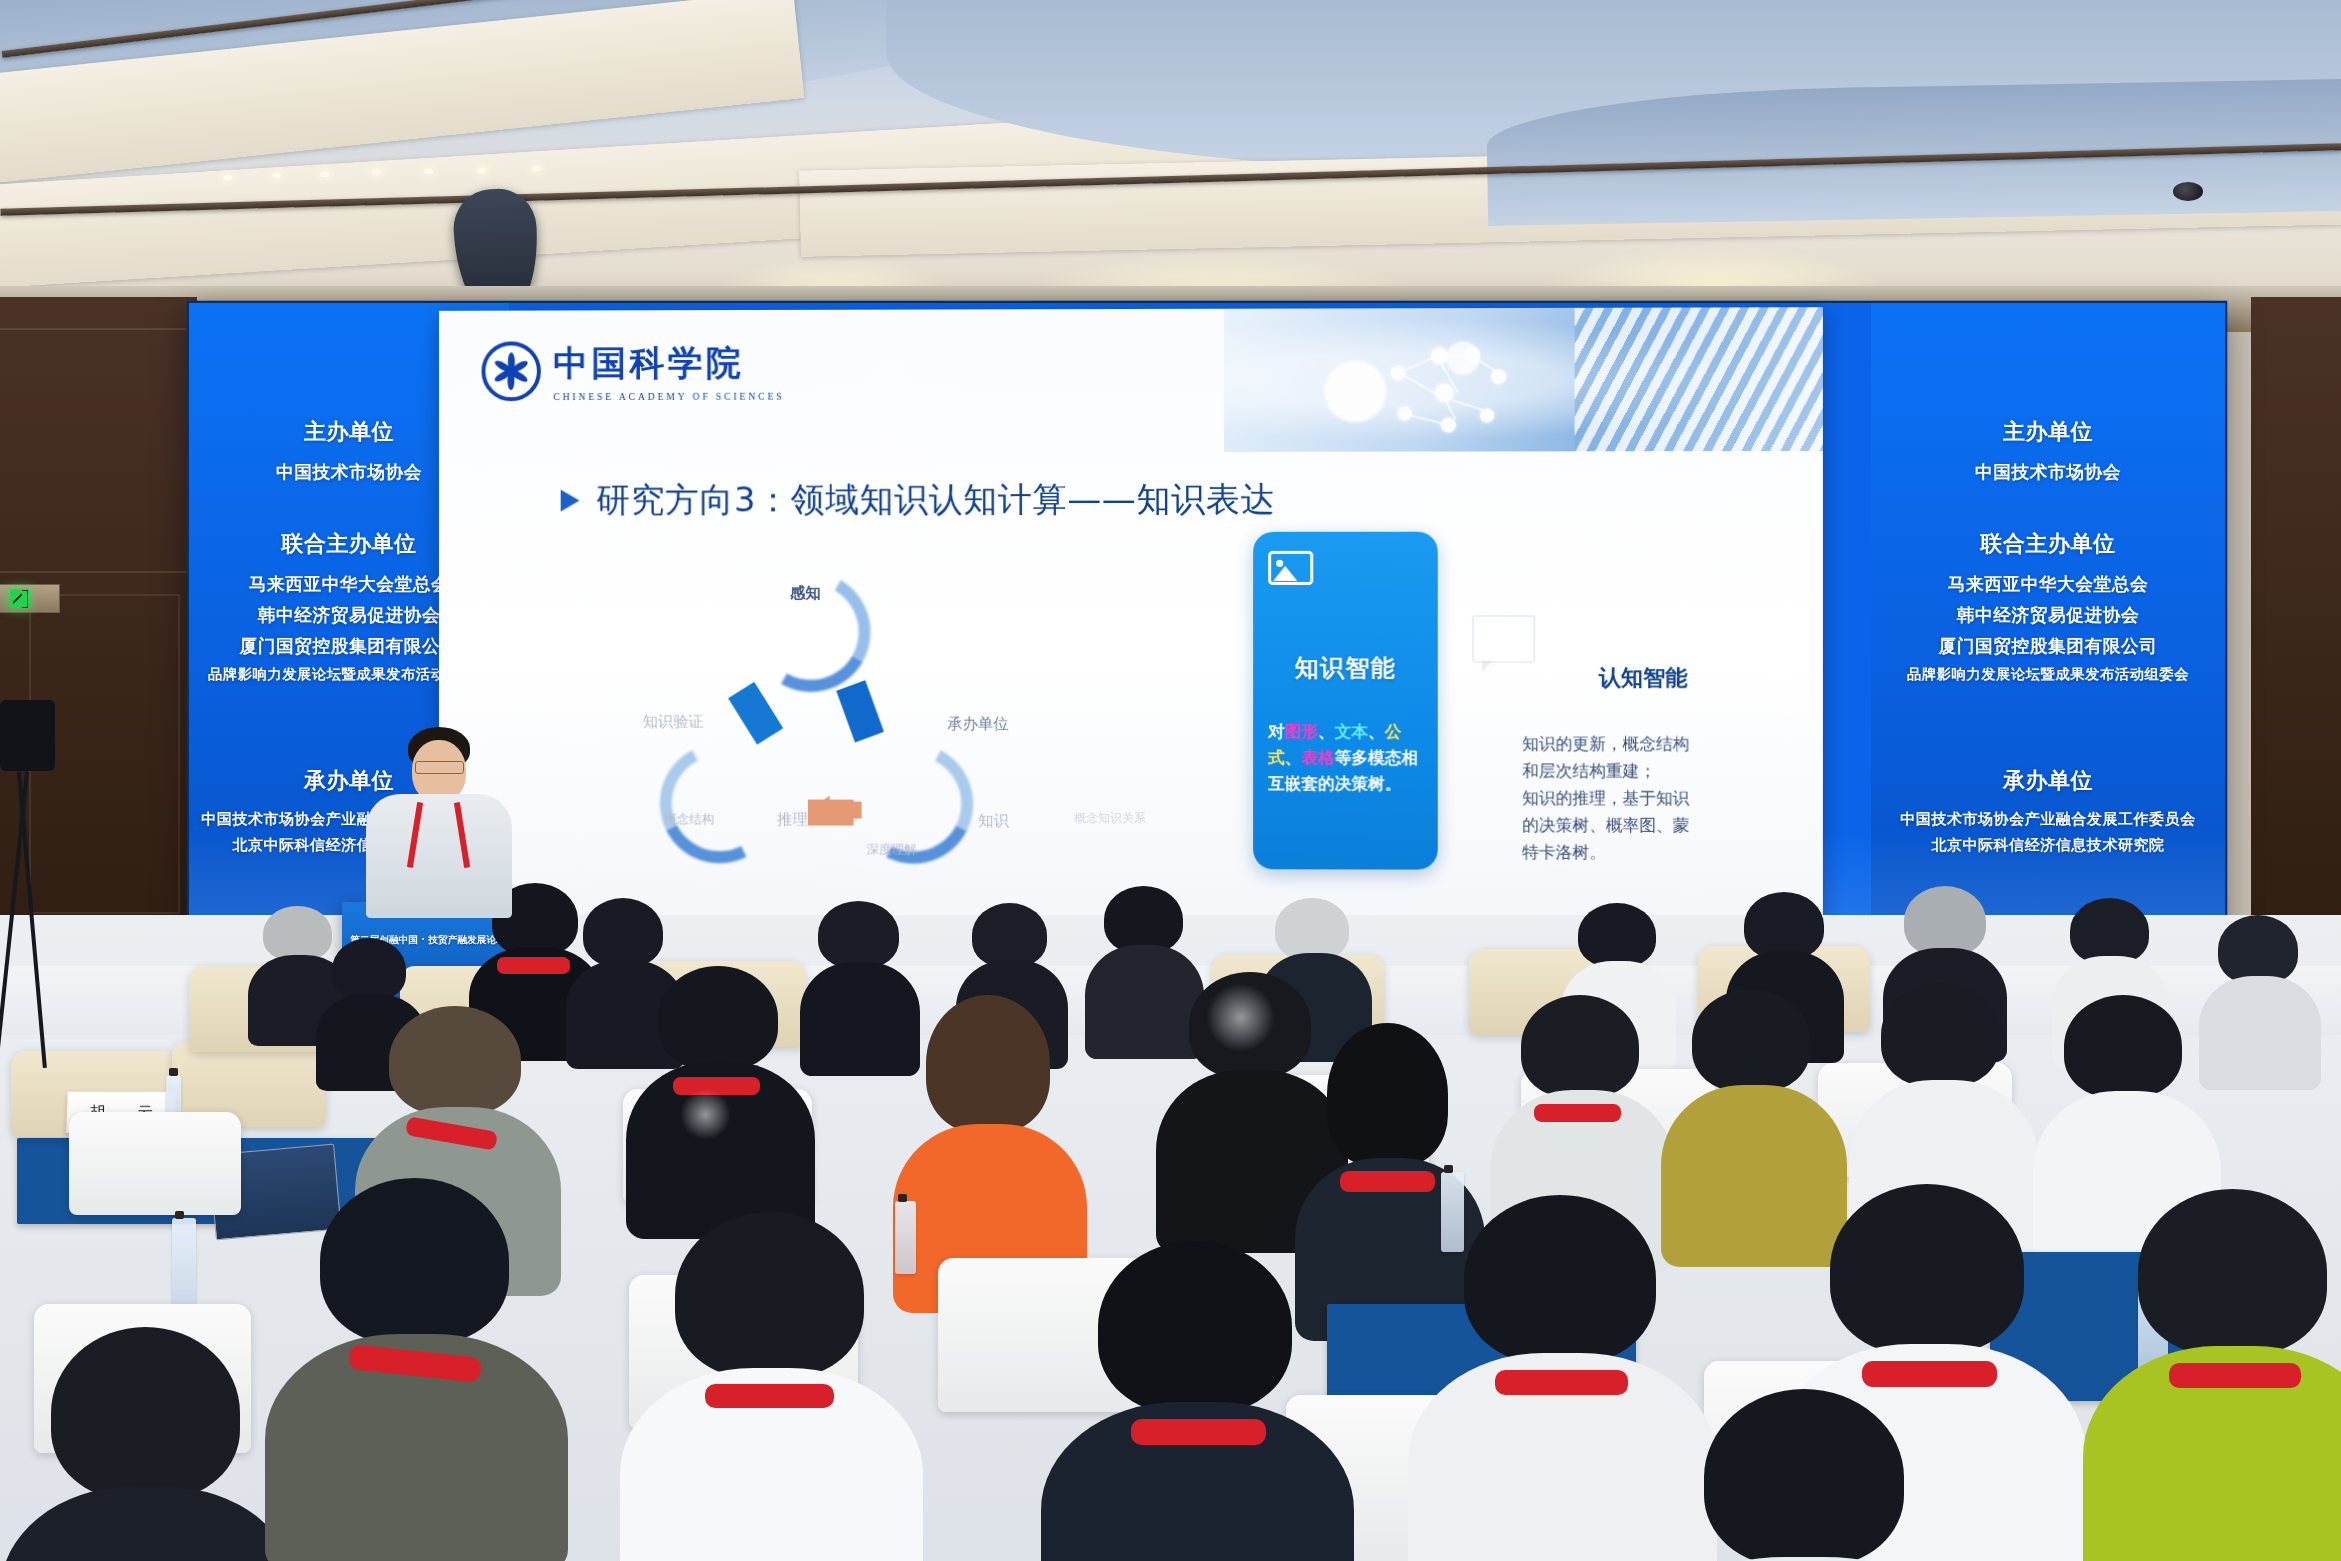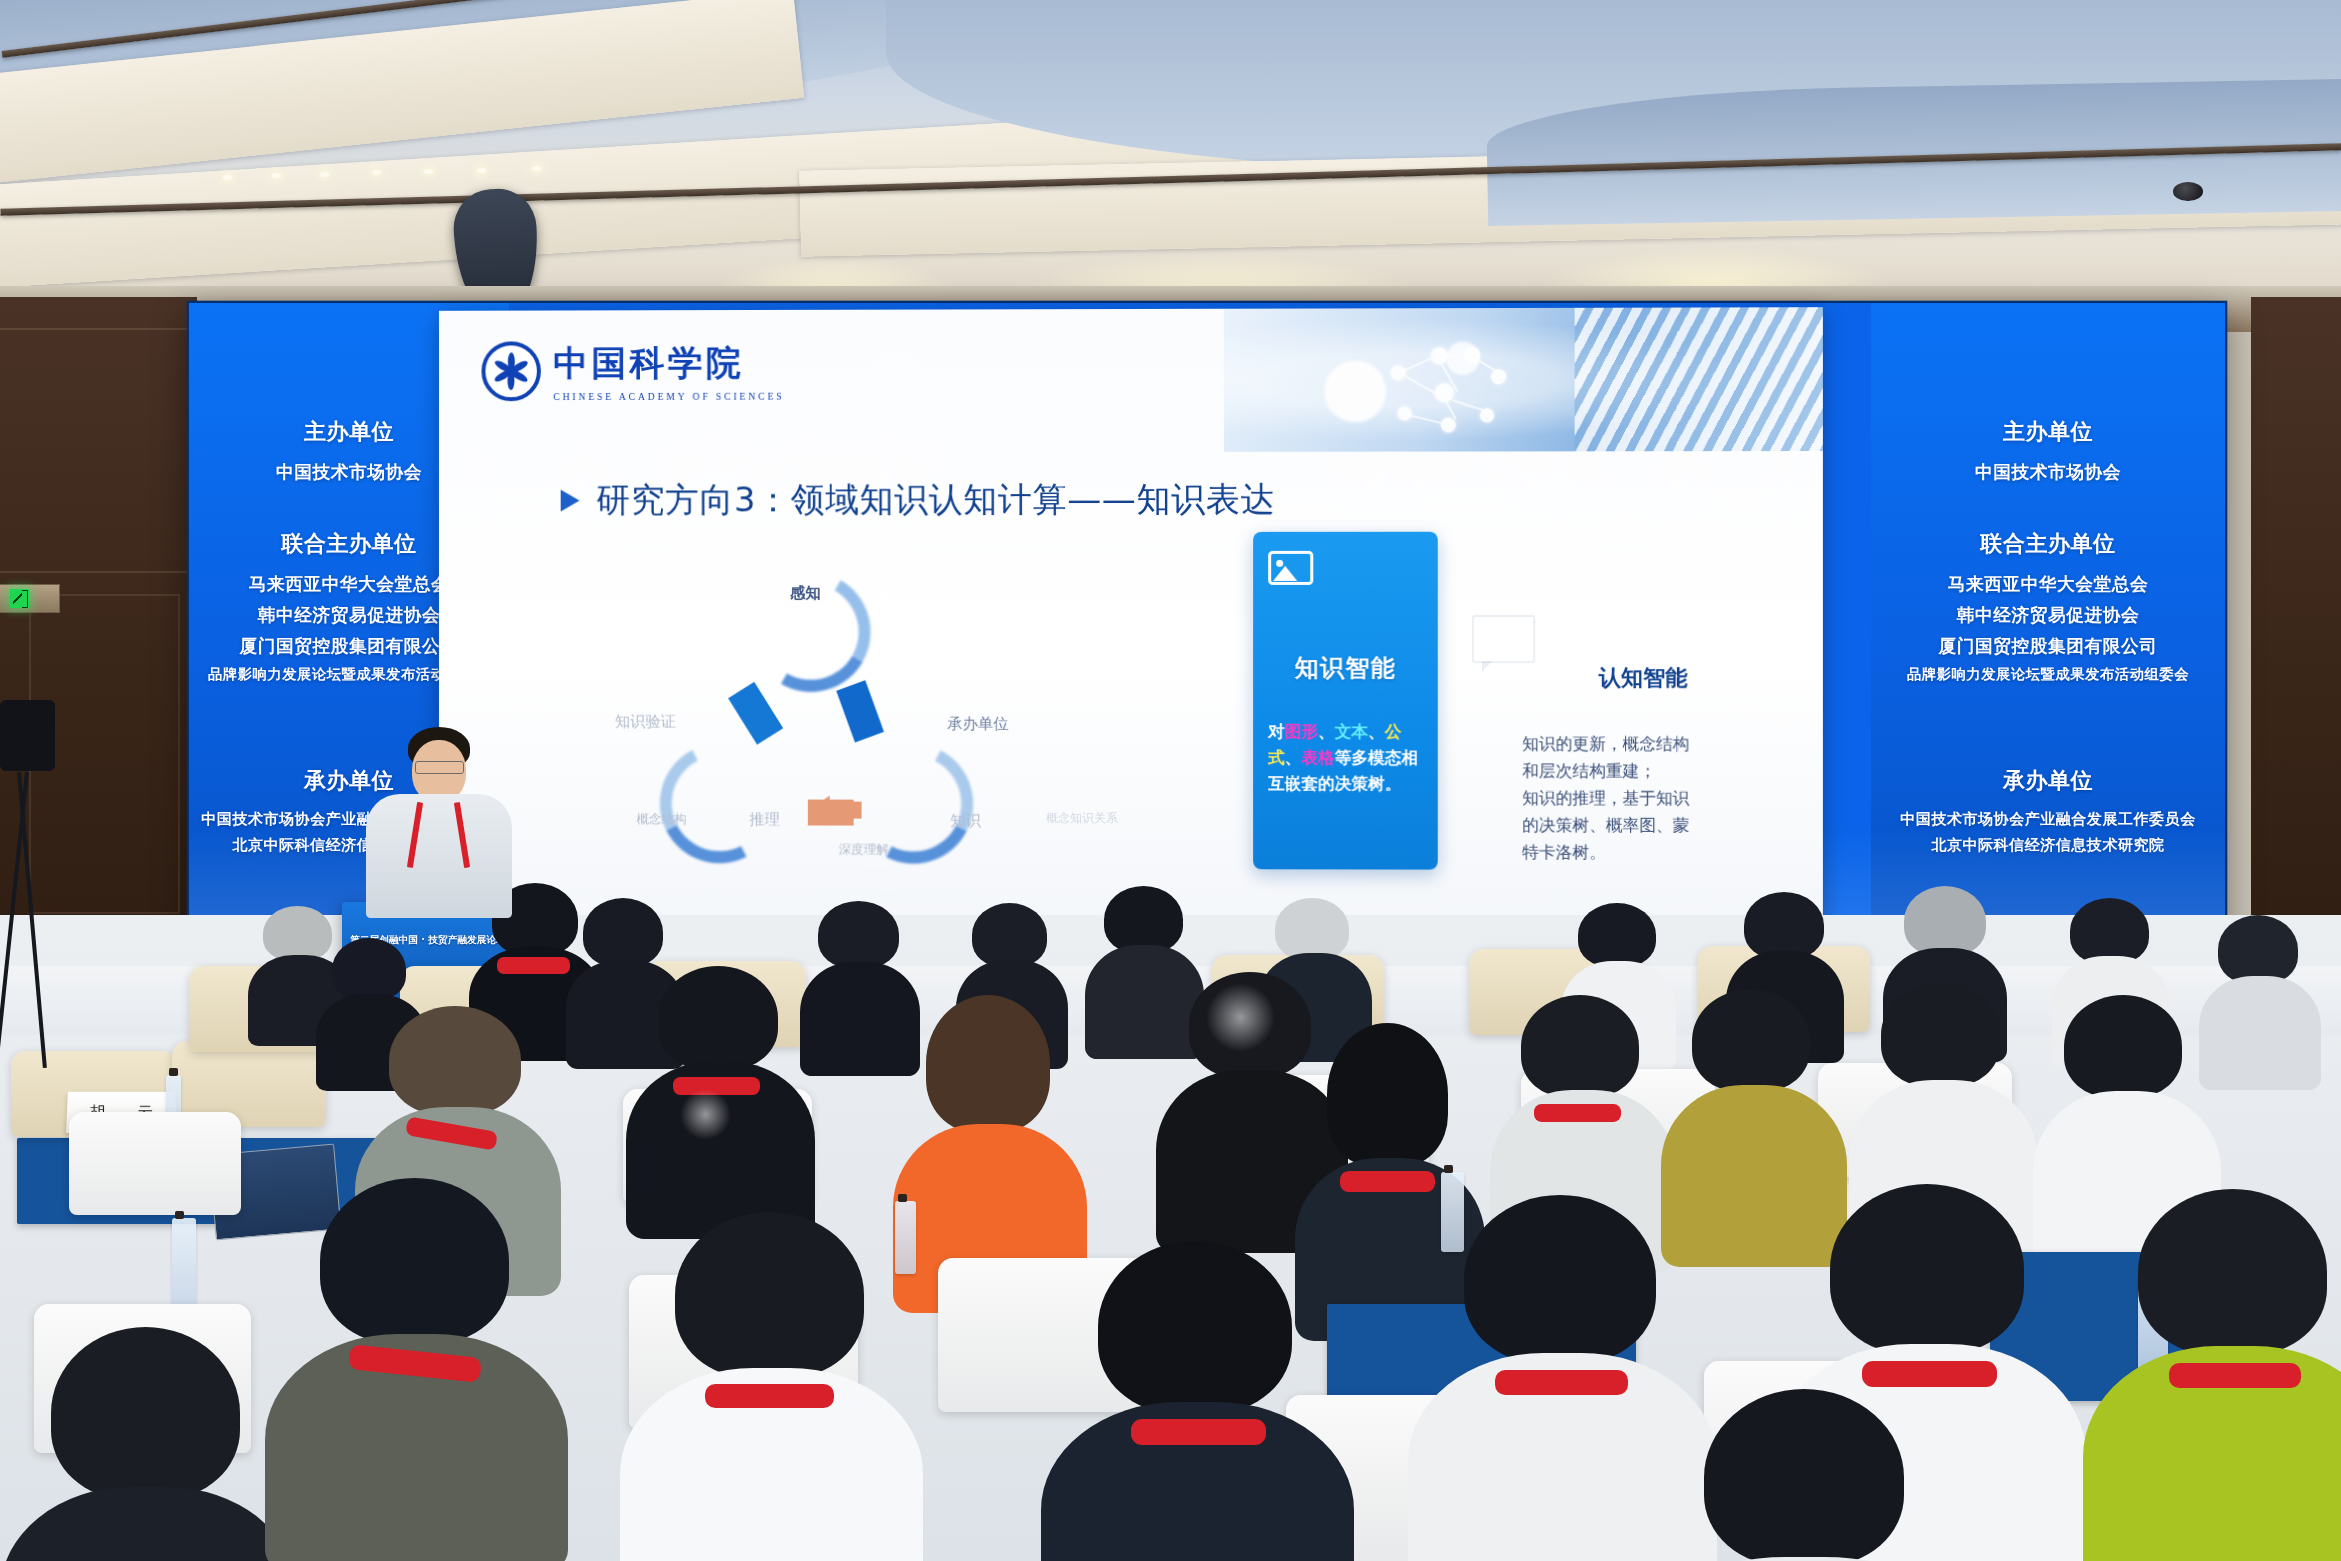--- a/index.html
+++ b/index.html
@@ -221,21 +221,21 @@
     left:246px; top:172px;
     border-bottom-color:#3a7fd5; border-right-color:#9cc2ea;
     filter:blur(0.9px); opacity:.85;
     transform:rotate(-18deg);
   }
   .cyc-label {
     position:absolute; color:#6d7fa0; font-size:15.4px; white-space:nowrap;
     font-family:"DejaVu Sans","Liberation Sans",sans-serif;
   }
   .cyc-label.dark { color:#3b5480;font-weight:bold; }
-  .cyc-label.faint { color:#b3bccd; }
+  .cyc-label.faint { color:#b3bccd;margin-left:28px; }
   .arrow-shape {
     position:absolute;
     width:31px; height:55px;
   }
   .arrow-shape::before {
     content:""; position:absolute; left:6.9px; top:19.4px;
     width:17px; height:35px; background:inherit;
   }
   .arrow-shape::after {
     content:""; position:absolute; left:0; top:0;
@@ -255,21 +255,21 @@
     border-left:0 solid transparent;
     border-right:10.3px solid transparent;
     border-top:11.4px solid rgba(140,160,190,.17);
   }
 
   
   #kcard {
     position:absolute; left:818px; top:223px;
     width:184px; height:337px;
     background:linear-gradient(180deg,#1a9af0 0%,#0d8ae8 60%,#0b7fda 100%);
-    border-radius:8px;
+    border-radius:20px;
     box-shadow:0 5.7px 17px rgba(10,80,160,.28);
     padding:19.4px 15px;
     color:#fff;
   }
   .kcard-icon { width:45px; height:34px; border:3.4px solid #fff; border-radius:4.6px; position:relative; }
   .kcard-icon::before {
     content:""; position:absolute; left:5.1px; top:5.7px;
     width:6.9px;height:6.9px;border-radius:50%;background:#fff;
   }
   .kcard-icon::after {

